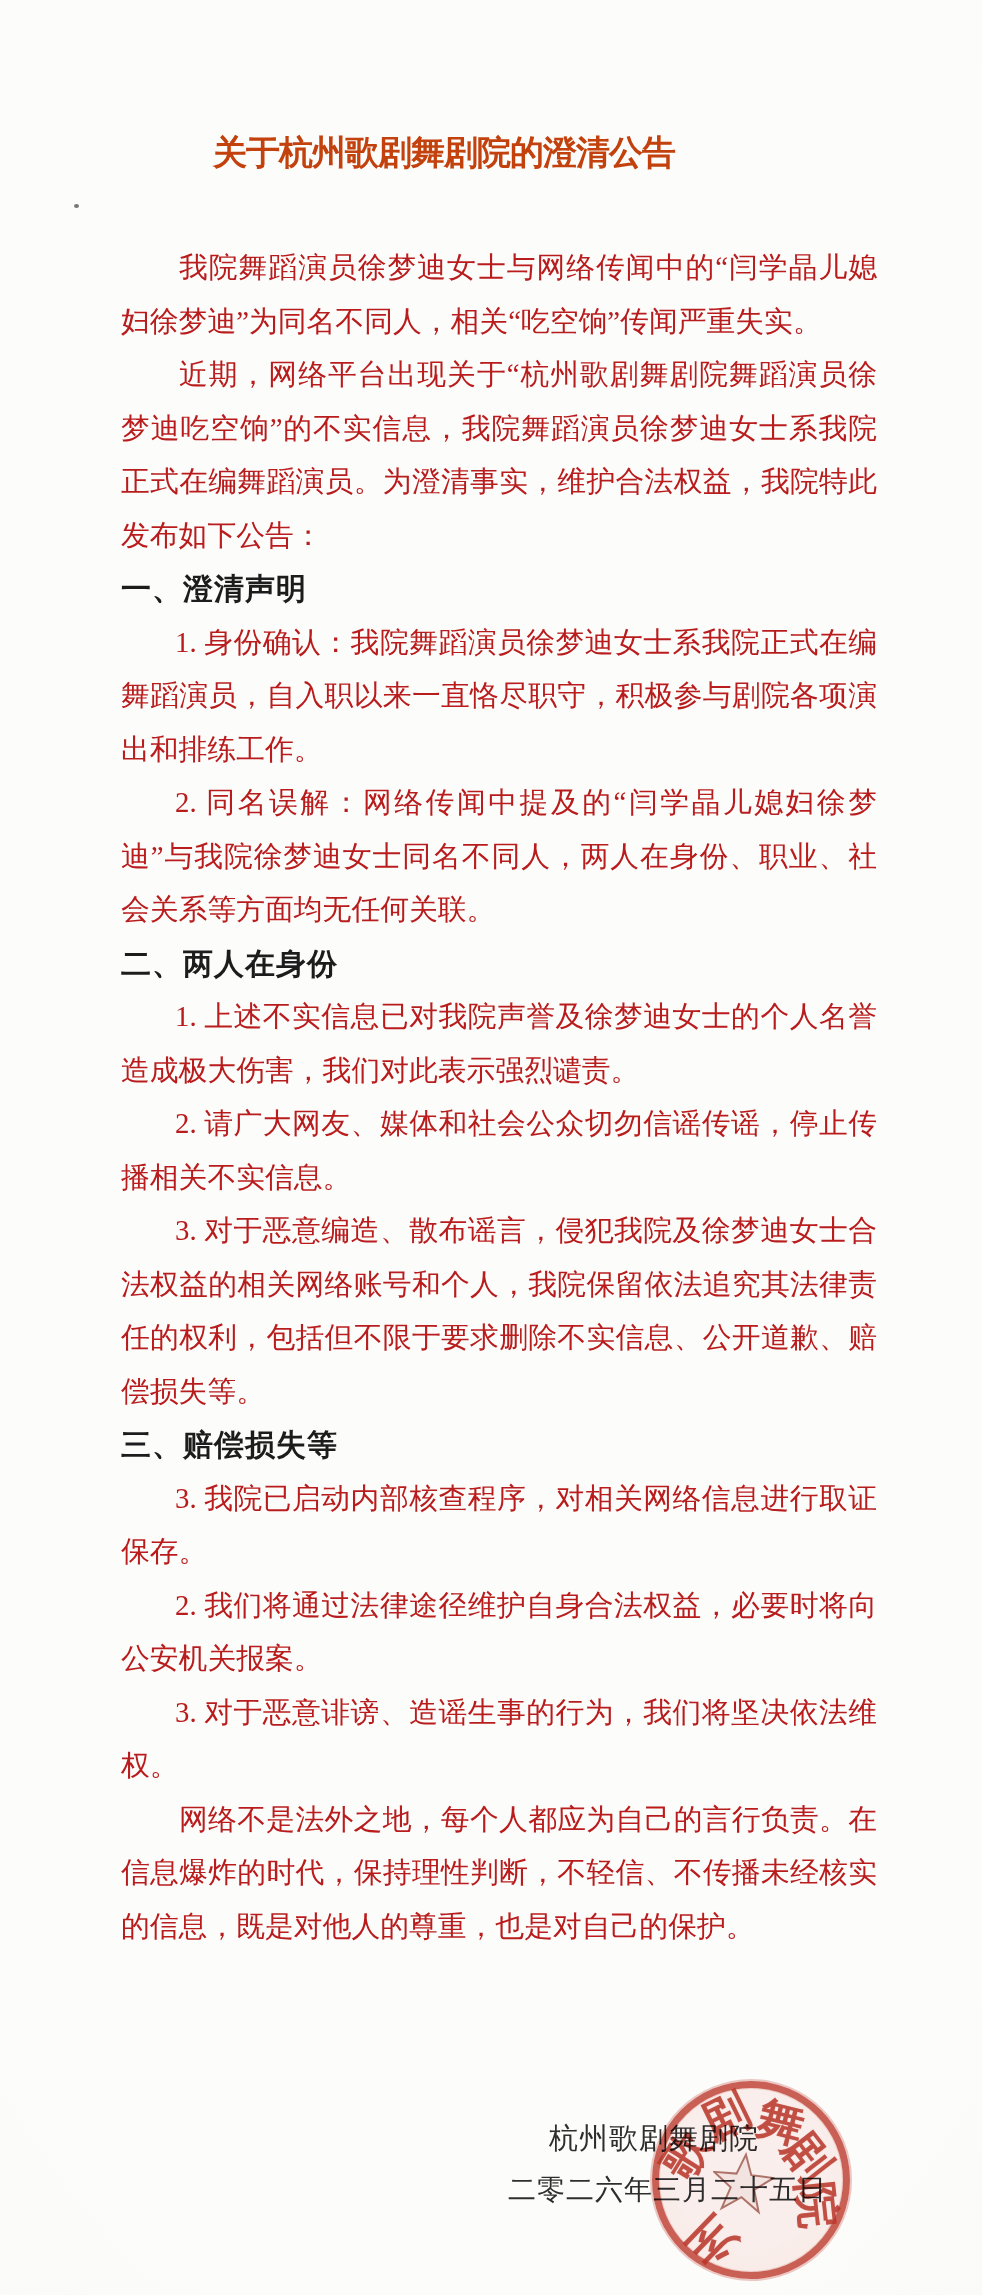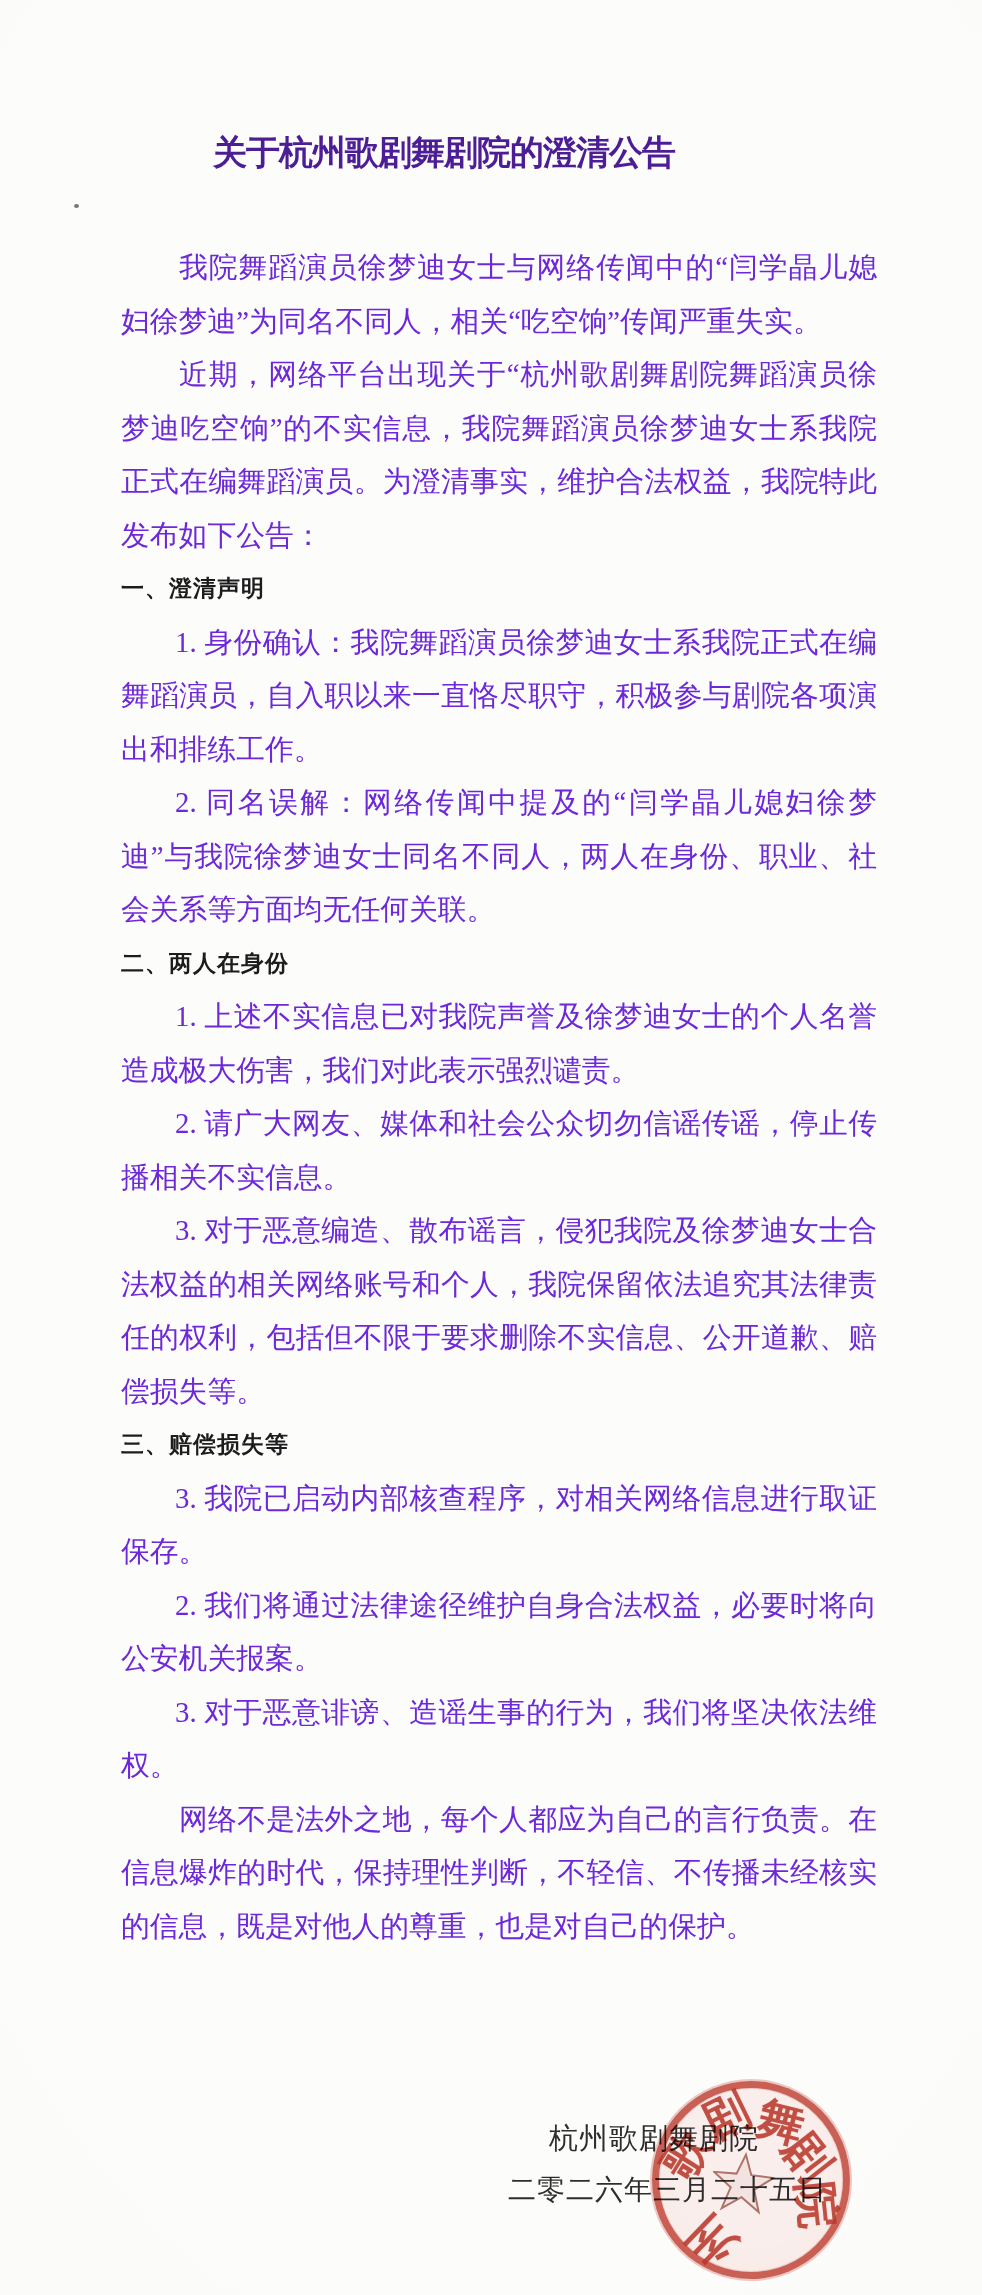--- a/index.html
+++ b/index.html
@@ -21,39 +21,39 @@
   }
 
   .doc-title {
     position: absolute; top: 128px; left: 0; width: 888px;
     text-align: center;
     font-family: "Liberation Sans", sans-serif;
     font-weight: 900;
     font-size: 34px;
     letter-spacing: -1px;
     line-height: 48px;
-    color: #4c1d95;
+    color: #c2410c;
   }
 
   .content {
     position: absolute; top: 241px; left: 121px; width: 756px;
   }
   .content p {
     text-align: justify;
     text-justify: inter-character;
     font-size: 28.8px;
     line-height: 53.5px;
-    color: #6d28d9;
+    color: #b91c1c;
   }
   .content p.para { text-indent: 58px; }
   .content p.item { text-indent: 54px; }
   .content h2 {
     font-family: "Liberation Sans", sans-serif;
     font-weight: 800;
-    font-size: 23px;
+    font-size: 30px;
     line-height: 53.5px;
     color: #1c1c1c;
     letter-spacing: 1px;
   }
 
   .signature-org {
     position: absolute; top: 2118px; left: 121px; width: 756px;
     text-align: right; padding-right: 118px;
     font-size: 29px; line-height: 40px; color: #2e2e2e;
     letter-spacing: 1px;

